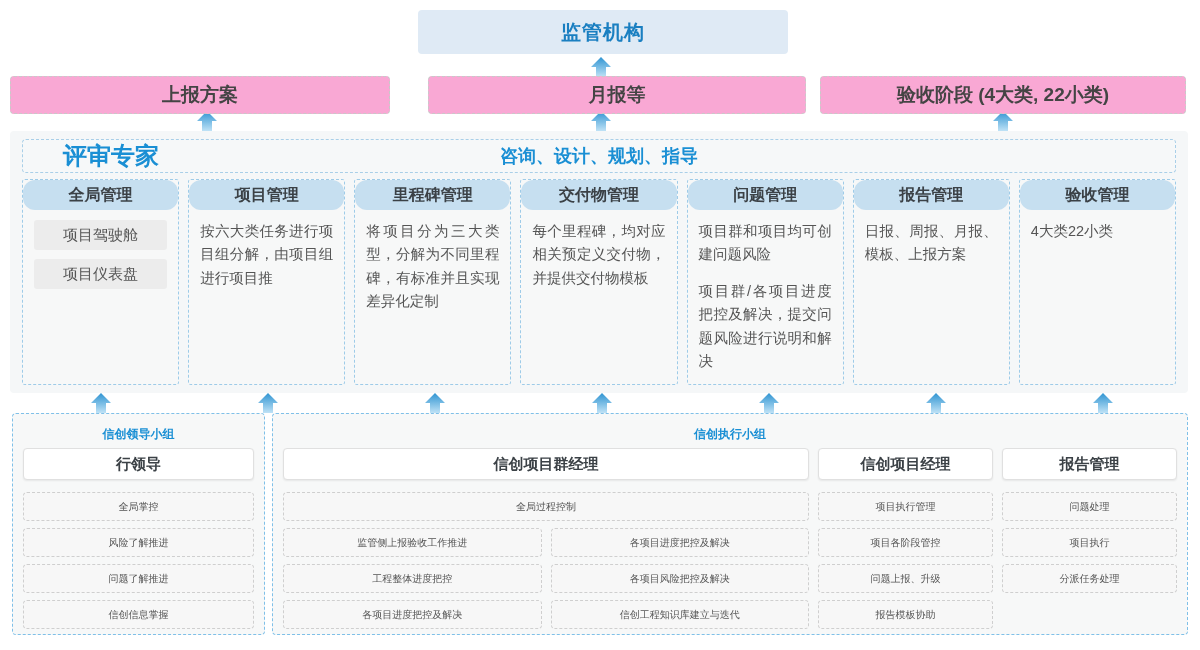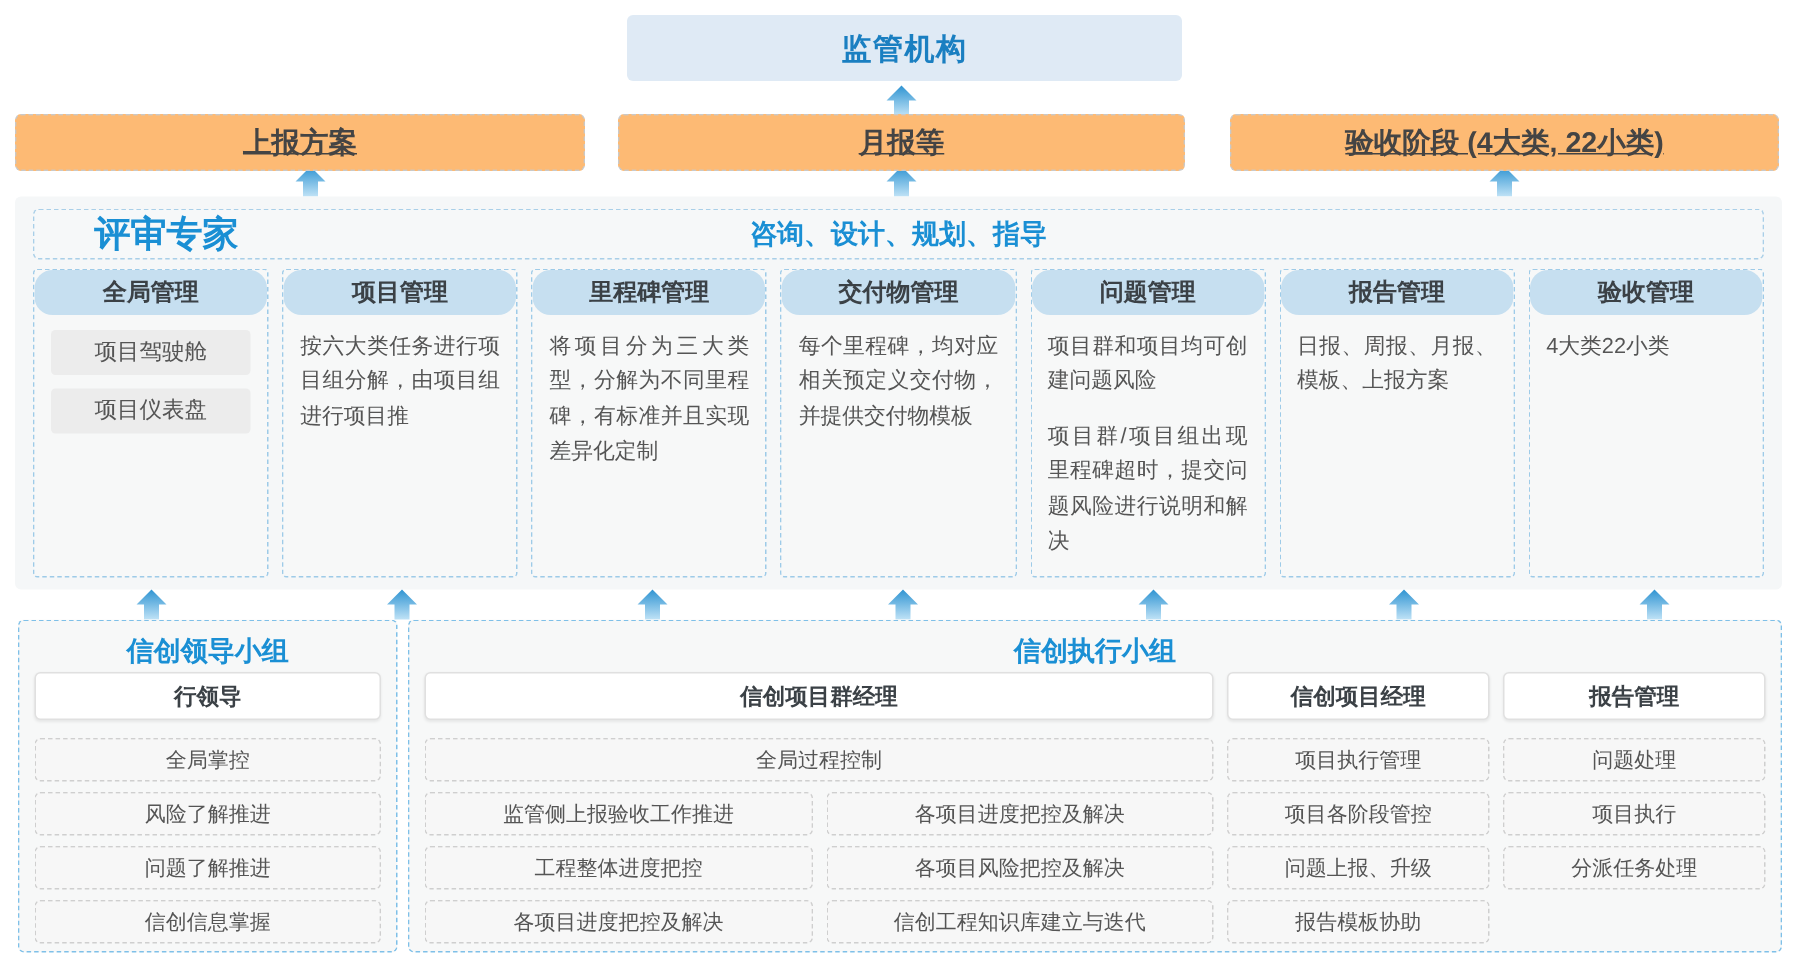--- a/index.html
+++ b/index.html
@@ -9,42 +9,41 @@
     font-family:"Liberation Sans","DejaVu Sans",sans-serif;
     color:#4a4a4a;
     overflow:hidden;
     position:relative;
   }
   .stage{position:relative;width:1200px;height:650px;}
 
   
   .dashed-gray{
     border:1px dashed #c9c9c9;
-    background:#fdba74;
+    background:#f9a8d4;
     border-radius:4px;
     box-sizing:border-box;
-    text-decoration:underline;
   }
 
   
   .authority{
     position:absolute;left:418px;top:10px;width:370px;height:44px;
     background:#dfeaf5;border-radius:4px;
     display:flex;align-items:center;justify-content:center;
     font-size:20px;font-weight:bold;color:#1a7fc1;letter-spacing:1px;
   }
 
   
   .rep{
     position:absolute;top:76px;height:38px;
     display:flex;align-items:center;justify-content:center;
     font-size:19px;font-weight:bold;color:#444;
   }
   #rep0{left:10px;width:380px;}
-  #rep1{left:412px;width:378px;}
+  #rep1{left:428px;width:378px;}
   #rep2{left:820px;width:366px;}
 
   
   .arrow{
     position:absolute;width:22px;height:22px;
   }
   .arrow svg{display:block;width:22px;height:22px;}
 
   
   .mid{
@@ -102,37 +101,37 @@
   .grp{
     position:absolute;top:413px;height:222px;
     border:1px dashed #7fc0e8;border-radius:4px;
     background:#f7f8f8;
     box-sizing:border-box;
     padding:6px 10px 9px 10px;
   }
   #grpA{left:12px;width:253px;}
   #grpB{left:272px;width:916px;}
   .grp-title{
-    text-align:center;font-size:18px;font-weight:bold;color:#1a8fd4;
+    text-align:center;font-size:12px;font-weight:bold;color:#1a8fd4;
     height:28px;line-height:28px;
   }
   .grp-inner{display:flex;gap:9px;height:182px;}
   .col{display:flex;flex-direction:column;}
   .role{
     background:#ffffff;border:1px solid #e0e0e0;border-radius:4px;
     height:30px;flex:0 0 30px;margin-bottom:12px;
     display:flex;align-items:center;justify-content:center;
     font-size:15px;font-weight:bold;color:#3b4146;
     box-shadow:0 1px 2px rgba(0,0,0,.07);
   }
   .task{
     border:1px dashed #cfcfcf;border-radius:4px;background:#f7f7f7;
     height:29px;flex:0 0 29px;margin-bottom:7px;
     display:flex;align-items:center;justify-content:center;
-    font-size:14px;color:#555;
+    font-size:10px;color:#555;
     box-sizing:border-box;
   }
   .task:last-child{margin-bottom:0;}
   .sub-split{display:flex;gap:9px;}
   .sub-split .col{flex:1 1 0;}
 </style>
 </head>
 <body>
 
 <div class="stage">
@@ -211,21 +210,21 @@
         <div class="card-title">交付物管理</div>
         <div class="card-body">
           <p>每个里程碑，均对应相关预定义交付物，并提供交付物模板</p>
         </div>
       </div>
 
       <div class="card">
         <div class="card-title">问题管理</div>
         <div class="card-body">
           <p>项目群和项目均可创建问题风险</p>
-          <p>项目群/项目组出现里程碑超时，提交问题风险进行说明和解决</p>
+          <p>项目群/各项目进度把控及解决，提交问题风险进行说明和解决</p>
         </div>
       </div>
 
       <div class="card">
         <div class="card-title">报告管理</div>
         <div class="card-body">
           <p>日报、周报、月报、模板、上报方案</p>
         </div>
       </div>
 

